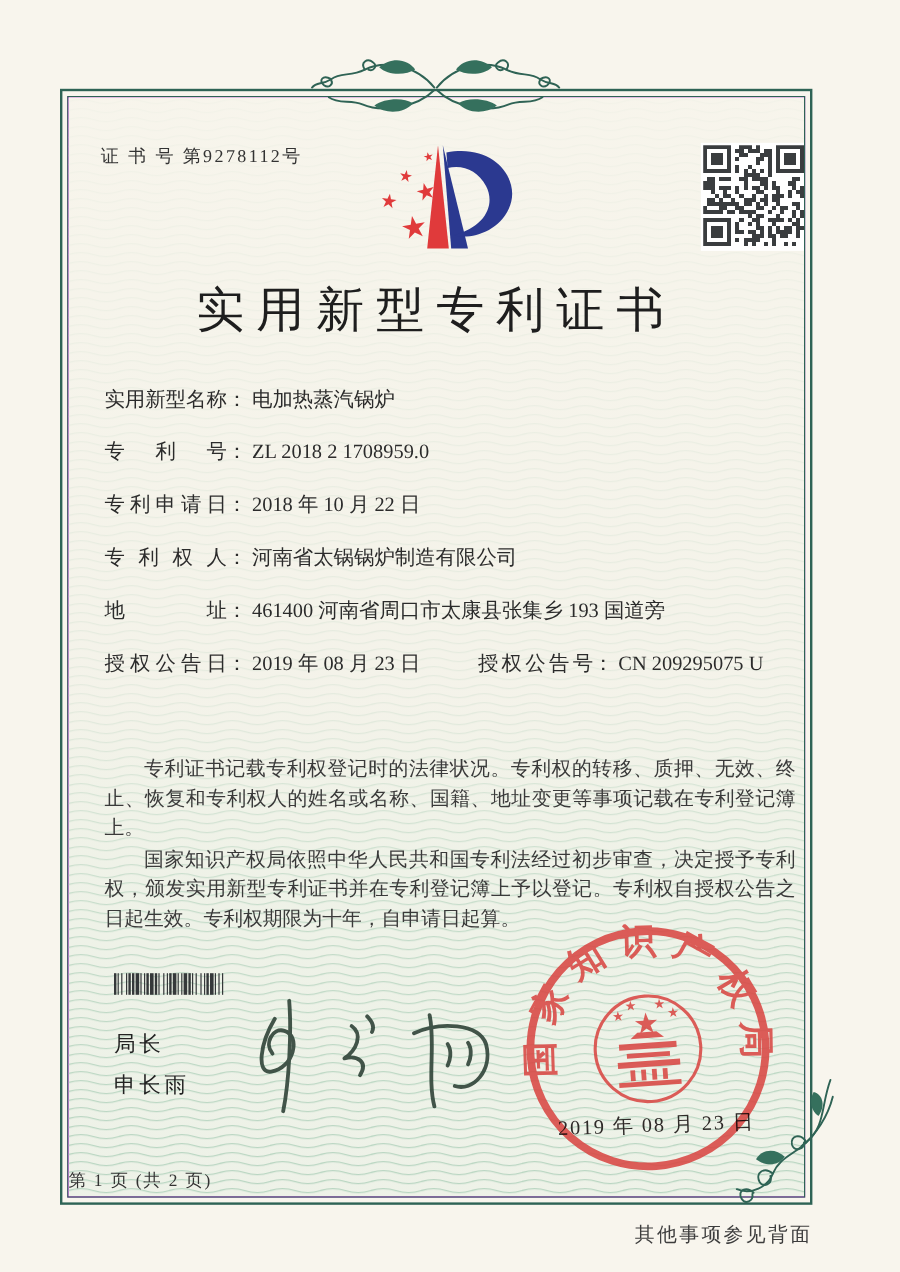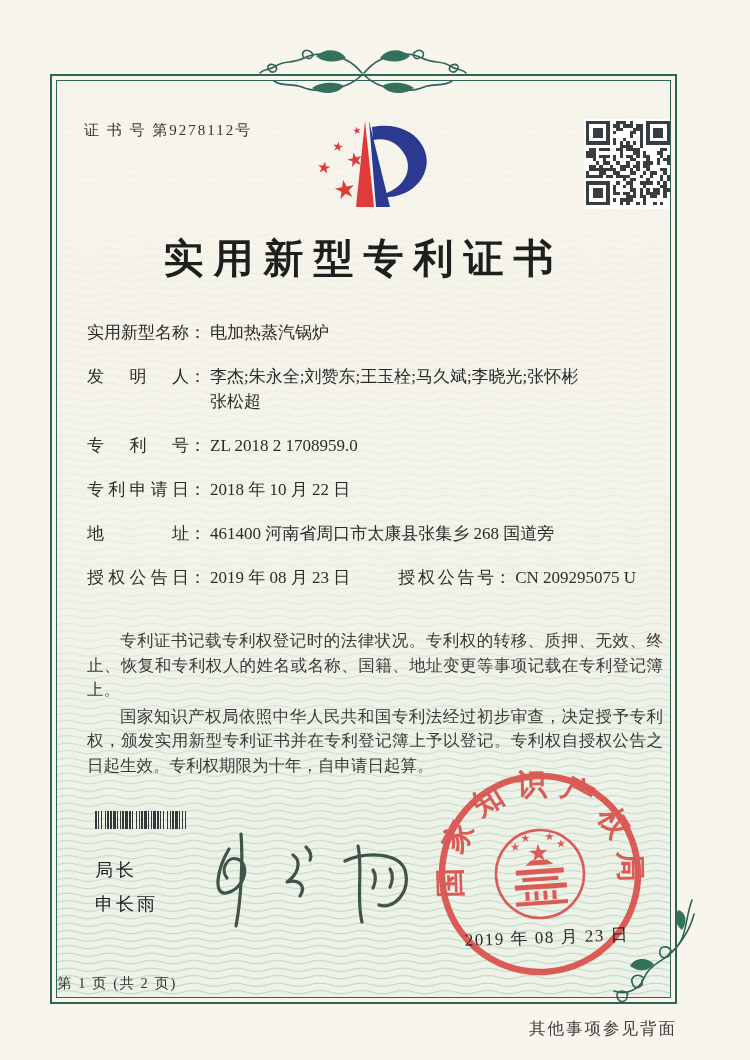--- a/index.html
+++ b/index.html
@@ -19,21 +19,21 @@
     border:1px solid #2e6355;position:relative;overflow:hidden;
     background:#d946ef;
   }
   .bg-waves{position:absolute;inset:0;z-index:0;}
   .content{position:absolute;inset:0;z-index:1;}
   .cert-no{position:absolute;left:27px;top:40px;font-size:15px;letter-spacing:2px;color:#333;}
   .logo{position:absolute;left:236px;top:26px;}
   .qr{position:absolute;left:527px;top:38px;width:86px;height:86px;background:#fff;padding:2px;}
   .title{
     position:absolute;left:0;top:150px;width:100%;text-align:center;
-    font-size:40px;font-weight:bold;letter-spacing:10px;color:#1e1e1e;
+    font-size:40px;font-weight:normal;letter-spacing:10px;color:#1e1e1e;
   }
   .fields{position:absolute;left:30px;top:238px;width:566px;font-size:17px;}
   .field-row{margin-bottom:17px;line-height:27px;white-space:nowrap;}
   .flabel{
     display:inline-block;width:102px;text-align:justify;text-align-last:justify;
     vertical-align:top;
   }
   .fcolon{display:inline-block;vertical-align:top;}
   .fvalue{display:inline-block;margin-left:4px;vertical-align:top;}
   .fvalue2{display:block;padding-left:123px;line-height:27px;margin-top:-2px;}
@@ -406,31 +406,30 @@
             <rect x="73.92" y="80.64" width="3.36" height="3.36" fill="#3a3d3f"></rect>
           </svg></div>
 
       <div class="title">实用新型专利证书</div>
 
       <div class="fields">
         <div class="field-row">
           <span class="flabel">实用新型名称</span><span class="fcolon">：</span><span class="fvalue">电加热蒸汽锅炉</span>
         </div>
         <div class="field-row">
-          <span class="flabel">发明人</span><span class="fcolon">：</span><span class="fvalue">李杰;朱永全;刘赞东;王玉栓;马久斌;李晓光;张怀彬</span>
-          <span class="fvalue2">张松超</span>
-        </div>
-        <div class="field-row">
           <span class="flabel">专利号</span><span class="fcolon">：</span><span class="fvalue">ZL 2018 2 1708959.0</span>
         </div>
         <div class="field-row">
           <span class="flabel">专利申请日</span><span class="fcolon">：</span><span class="fvalue">2018 年 10 月 22 日</span>
         </div>
         <div class="field-row">
-          <span class="flabel">地址</span><span class="fcolon">：</span><span class="fvalue">461400 河南省周口市太康县张集乡 268 国道旁</span>
+          <span class="flabel">专利权人</span><span class="fcolon">：</span><span class="fvalue">河南省太锅锅炉制造有限公司</span>
+        </div>
+        <div class="field-row">
+          <span class="flabel">地址</span><span class="fcolon">：</span><span class="fvalue">461400 河南省周口市太康县张集乡 193 国道旁</span>
         </div>
         <div class="field-row">
           <span class="flabel">授权公告日</span><span class="fcolon">：</span><span class="fvalue">2019 年 08 月 23 日</span><span class="pair2"><span class="flabel2">授权公告号</span><span class="fcolon">：</span><span class="fvalue">CN 209295075 U</span></span>
         </div>
       </div>
 
       <div class="paras">
         <p>专利证书记载专利权登记时的法律状况。专利权的转移、质押、无效、终止、恢复和专利权人的姓名或名称、国籍、地址变更等事项记载在专利登记簿上。</p>
         <p>国家知识产权局依照中华人民共和国专利法经过初步审查，决定授予专利权，颁发实用新型专利证书并在专利登记簿上予以登记。专利权自授权公告之日起生效。专利权期限为十年，自申请日起算。</p>
       </div>

